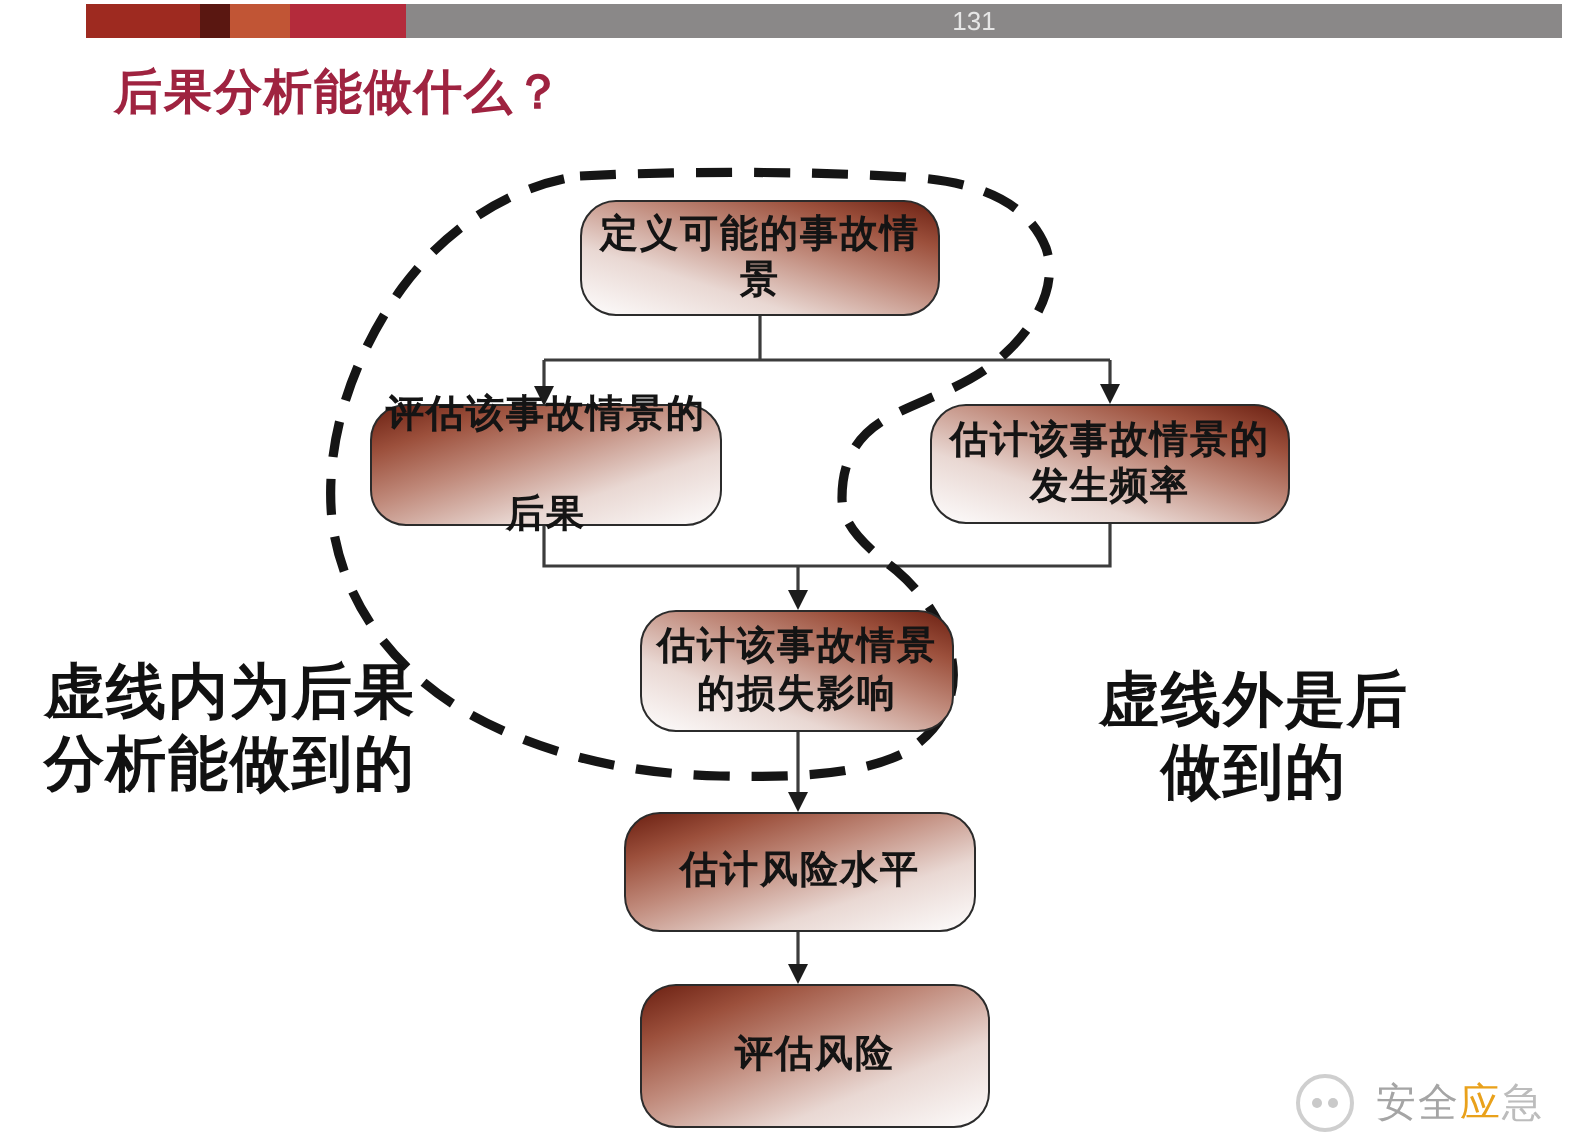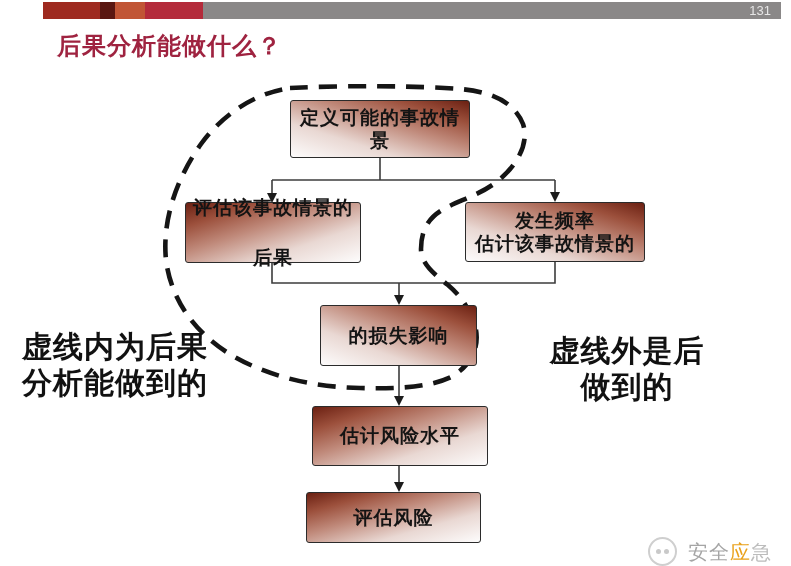--- a/index.html
+++ b/index.html
@@ -11,46 +11,46 @@
   
   .bar-seg { position:absolute; top:2px; height:17px; }
   .seg1 { left:43px;  width:57px; }
   .seg2 { left:100px; width:15px; }
   .seg3 { left:115px; width:30px; }
   .seg4 { left:145px; width:58px; }
   .seg-gray { position:absolute; top:2px; left:203px; width:578px; height:17px; }
   .page-num {
     position:absolute; top:2px; left:203px; width:568px; height:17px;
     color:#e6e6e6; font-family:"Liberation Sans","DejaVu Sans",sans-serif;
-    font-size:13px; line-height:17px; text-align:right;
+    font-size:13px; line-height:17px; text-align:center;
   }
   
   .title {
     position:absolute; left:57px; top:30px;
     font-size:24px; font-weight:bold; letter-spacing:1px;
   }
   
   svg.overlay { position:absolute; left:0; top:0; width:791px; height:566px; }
   
   .fbox {
-    position:absolute; border:1.7px solid #2b2b2b; border-radius:3px;
+    position:absolute; border:1.7px solid #2b2b2b; border-radius:18px;
     display:flex; flex-direction:column; align-items:center; justify-content:center;
     font-size:19px; font-weight:bold; color:#141414; line-height:1.22;
     letter-spacing:1px; text-align:center;
   }
   .grad-tr { background:linear-gradient(to bottom left,
       #6b2012 0%, #9c503c 20%, #c08a7b 42%, #e9d8d3 70%, #fdfcfc 100%); }
   .grad-tl { background:linear-gradient(to bottom right,
       #6b2012 0%, #9c503c 20%, #c08a7b 42%, #e9d8d3 70%, #fdfcfc 100%);gap:27px; }
   .b1 { left:290px; top:100px; width:180px; height:58px; }
   .b2 { left:185px; top:202px; width:176px; height:61px; }
   .b3 { left:465px; top:202px; width:180px; height:60px; }
   .b4 { left:320px; top:305px; width:157px; height:61px; }
   .b5 { left:312px; top:406px; width:176px; height:60px; }
-  .b6 { left:306px; top:492px; width:175px; height:51px; }
+  .b6 { left:320px; top:492px; width:175px; height:72px; }
   
   .note {
     position:absolute; font-size:30px; font-weight:bold; color:#111;
     line-height:1.2; letter-spacing:1px;
   }
   .note-left  { left:22px;  top:329px; text-align:left; }
   .note-right { left:543px; top:333px; width:168px; text-align:center; }
   
   .wm { position:absolute; left:648px; top:537px; display:flex; align-items:flex-start; }
   .wm-face {
@@ -114,24 +114,25 @@
 
 <div class="fbox grad-tr b1">
   <span>定义可能的事故情</span>
   <span>景</span>
 </div>
 <div class="fbox grad-tl b2">
   <span>评估该事故情景的</span>
   <span>后果</span>
 </div>
 <div class="fbox grad-tr b3">
+  <span>估计该事故情景的</span>
   <span>发生频率</span>
-  <span>估计该事故情景的</span>
 </div>
 <div class="fbox grad-tr b4">
+  <span>估计该事故情景</span>
   <span>的损失影响</span>
 </div>
 <div class="fbox grad-tl b5">
   <span>估计风险水平</span>
 </div>
 <div class="fbox grad-tl b6">
   <span>评估风险</span>
 </div>
 
 <div class="note note-left">

